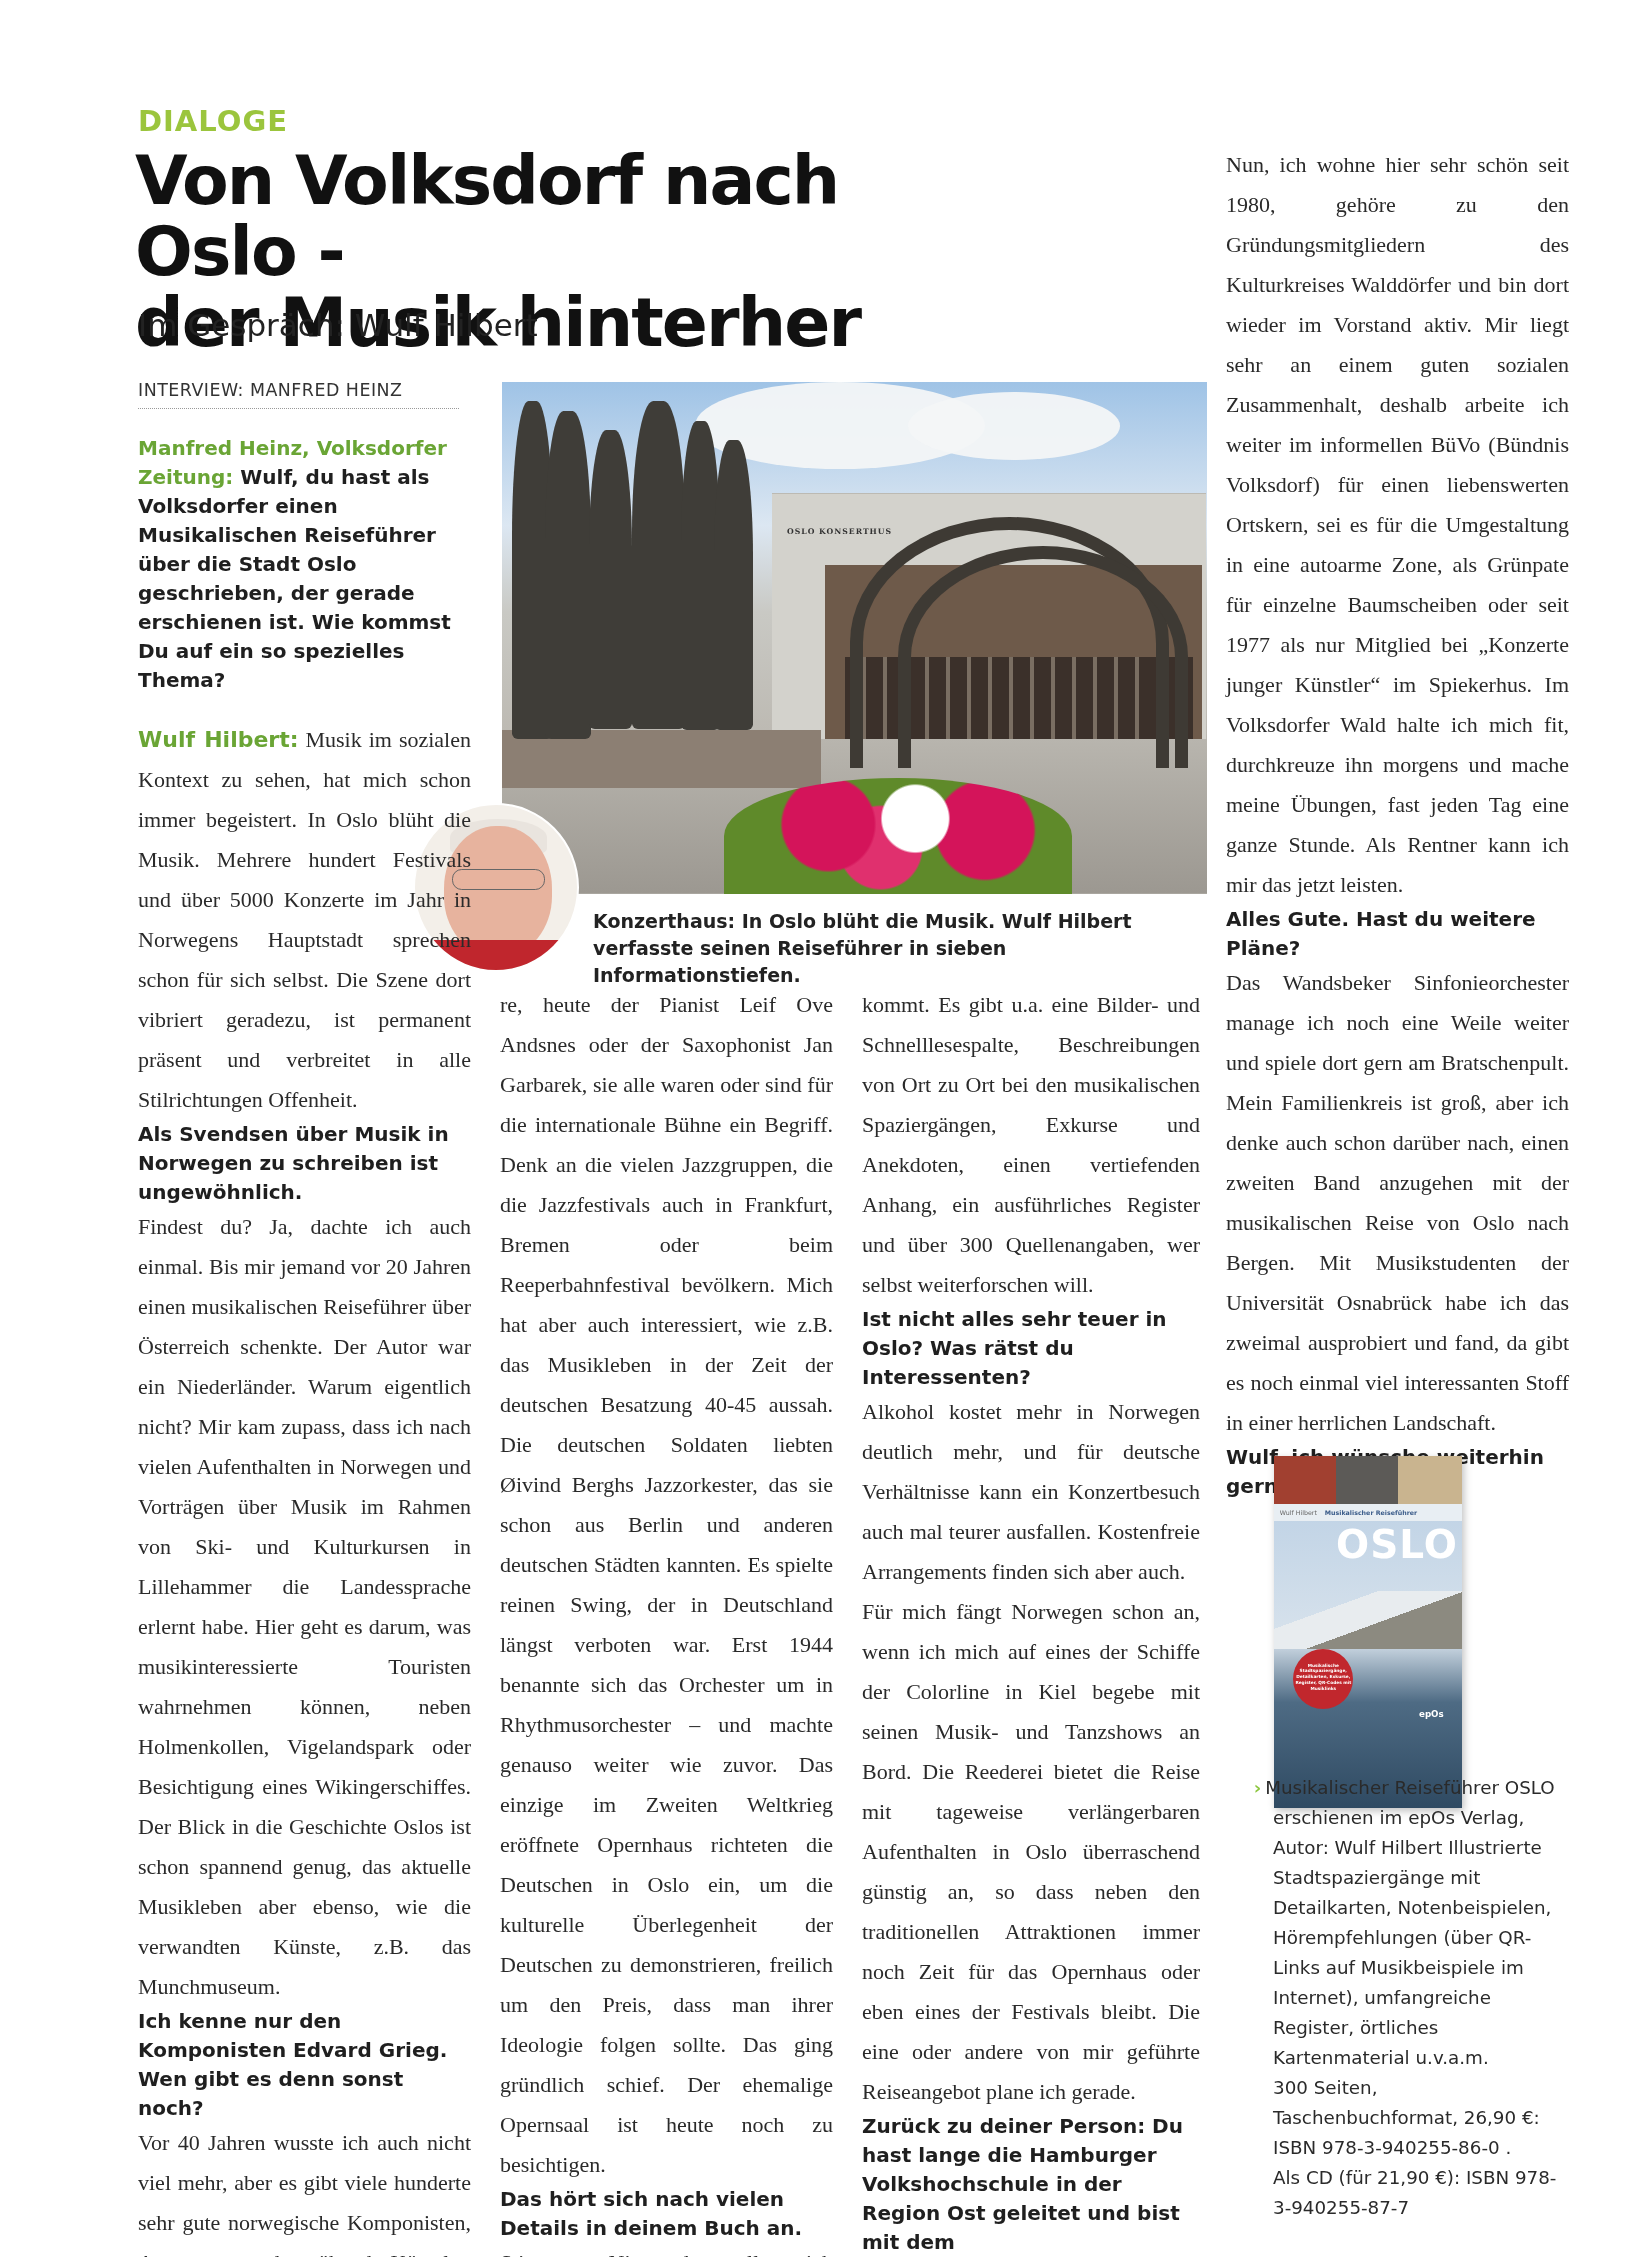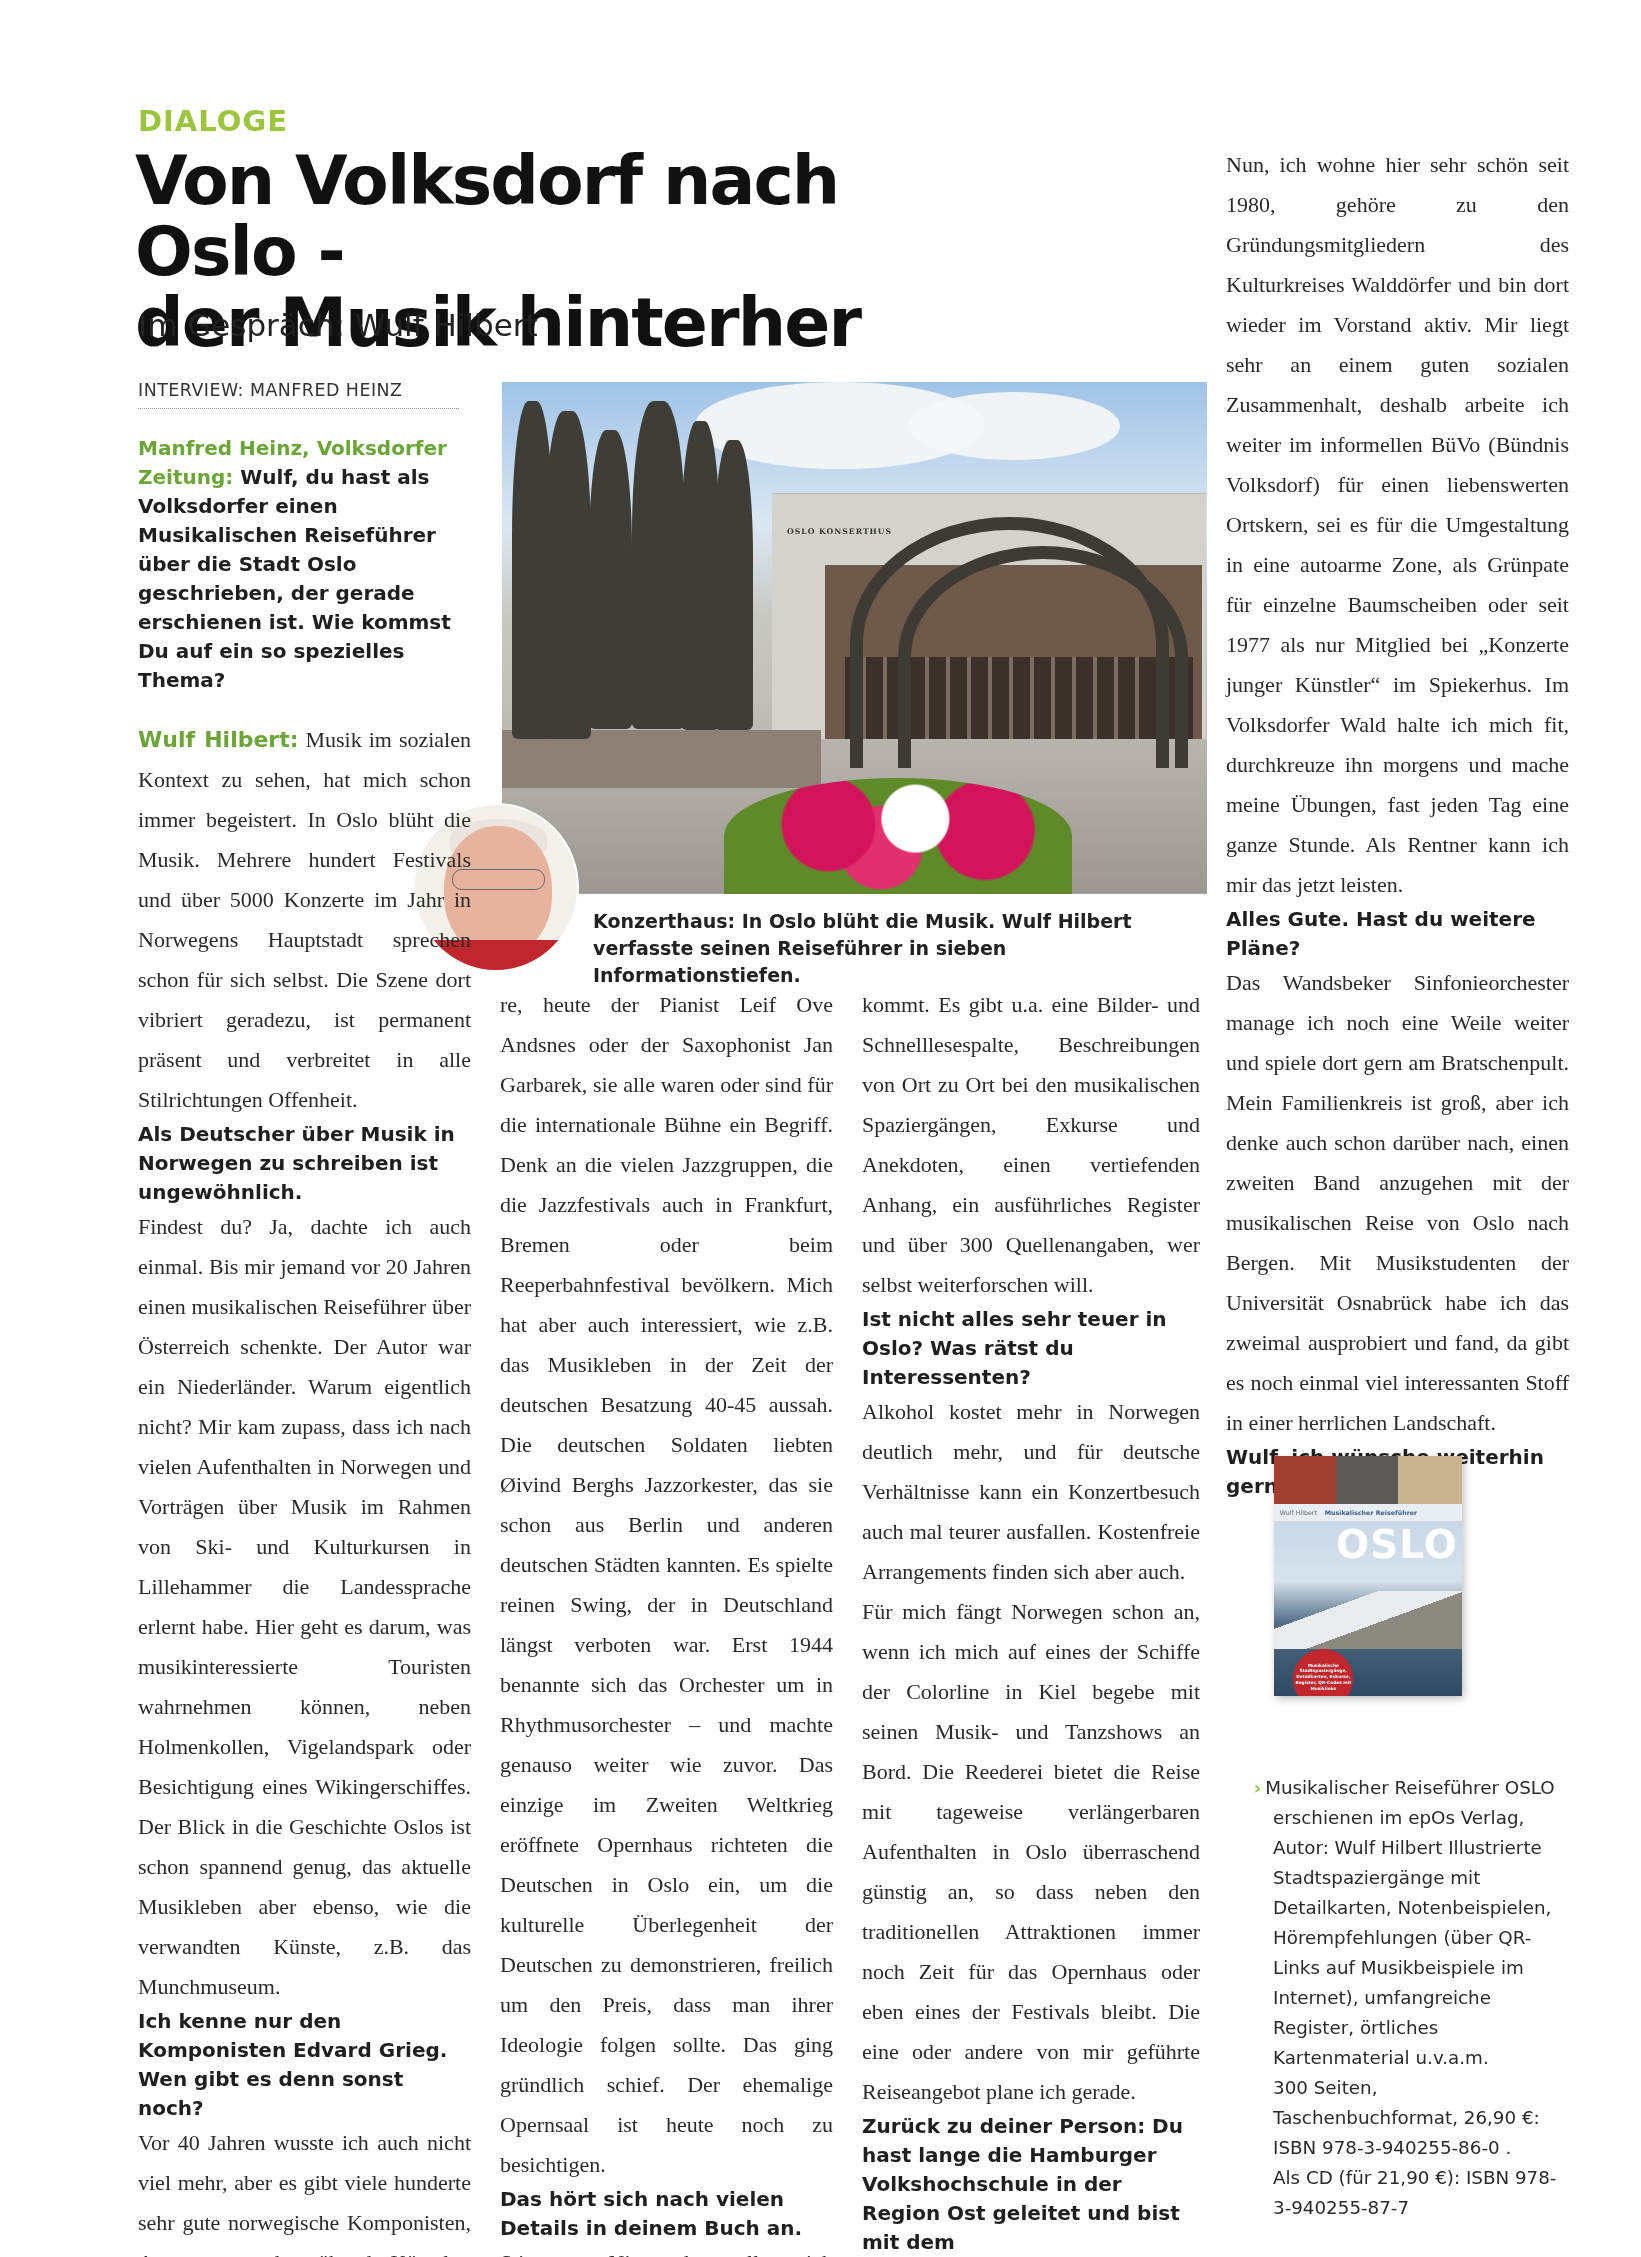--- a/index.html
+++ b/index.html
@@ -36,21 +36,21 @@
   .photo .flowers { position: absolute; left: 222px; top: 396px; width: 348px; height: 116px; border-radius: 50% 50% 0 0; background: radial-gradient(circle at 30% 40%, #d4145a 0 18%, transparent 19%), radial-gradient(circle at 55% 35%, #fff 0 16%, transparent 17%), radial-gradient(circle at 75% 45%, #d4145a 0 18%, transparent 19%), radial-gradient(circle at 45% 60%, #e0306e 0 20%, transparent 21%), #5f8a2a; }
 
   .portrait { position: absolute; left: 413px; top: 803px; width: 166px; height: 169px; border-radius: 50%; overflow: hidden; background: #f3efe9; border: 2.9px solid #fff; }
   .portrait .face { position: absolute; left: 29px; top: 21px; width: 108px; height: 130px; background: #e7b39e; border-radius: 48% 48% 46% 46%; }
   .portrait .hair { position: absolute; left: 35px; top: 13.5px; width: 97px; height: 37px; background: #e9e4de; border-radius: 50% 50% 20% 20%; }
   .portrait .glasses { position: absolute; left: 37px; top: 64px; width: 93px; height: 21px; border: 1.9px solid #666; border-radius: 9.7px; }
   .portrait .jacket { position: absolute; left: 0; top: 135px; width: 166px; height: 39px; background: #c0262d; }
 
   .caption { position: absolute; left: 593px; top: 908px; width: 618px; font-family: "DejaVu Sans", sans-serif; font-weight: bold; font-size: 19px; line-height: 27px; color: #222; }
 
-  .book { position: absolute; left: 1274px; top: 1456px; width: 188px; height: 240px; background: linear-gradient(180deg, #b7cde3 0%, #d7e2ec 52%, #4e6b84 70%, #2f4a62 100%); box-shadow: 1.9px 2.9px 7.7px rgba(0,0,0,.25); overflow: hidden; }
+  .book { position: absolute; left: 1274px; top: 1456px; width: 188px; height: 352px; background: linear-gradient(180deg, #b7cde3 0%, #d7e2ec 52%, #4e6b84 70%, #2f4a62 100%); box-shadow: 1.9px 2.9px 7.7px rgba(0,0,0,.25); overflow: hidden; }
   .book .top { position: absolute; left: 0; top: 0; width: 188px; height: 48px; background: linear-gradient(90deg, #a14030 0 33%, #5c5a57 33% 66%, #c9b48f 66%); }
   .book .bar { position: absolute; left: 0; top: 48px; width: 188px; height: 17.4px; background: #e8eef3; font-family: "DejaVu Sans", sans-serif; font-size: 6.3px; line-height: 17.4px; padding-left: 5.8px; }
   .book .bar .ba { color: #666; margin-right: 5.8px; }
   .book .bar .bt { color: #3b5c8a; font-weight: bold; }
   .book .title { position: absolute; left: 62px; top: 66px; font-family: "DejaVu Sans", sans-serif; font-weight: bold; font-size: 39px; color: #fff; letter-spacing: 1px; }
   .book .opera { position: absolute; left: 0; top: 135px; width: 188px; height: 58px; background: linear-gradient(160deg, transparent 0 30%, #e8ecef 30% 55%, #8c8a80 55%); }
   .book .badge { position: absolute; left: 19.3px; top: 193px; width: 60px; height: 60px; border-radius: 50%; background: #c1272d; color: #fff; font-family: "DejaVu Sans", sans-serif; font-size: 4.3px; font-weight: bold; text-align: center; padding-top: 13.5px; line-height: 5.8px; }
   .book .pub { position: absolute; left: 145px; top: 253px; font-family: "DejaVu Sans", sans-serif; font-size: 8.7px; font-weight: bold; color: #fff; }
 
   .info { position: absolute; left: 1273px; top: 1773px; width: 290px; font-family: "DejaVu Sans", sans-serif; font-size: 18.3px; line-height: 30px; color: #2a2a2a; }
@@ -98,21 +98,21 @@
 
 <div class="col col1">
   <p class="q" style="margin-top:0">
     <span class="speaker">Manfred Heinz, Volksdorfer Zeitung:</span>
     <span>Wulf, du hast als Volksdorfer einen Musikalischen Reiseführer über die Stadt Oslo geschrieben, der gerade erschienen ist. Wie kommst Du auf ein so spezielles Thema?</span>
   </p>
   <p class="a" style="margin-top:25px; padding-right:0;">
     <span class="speaker">Wulf Hilbert:</span>
     <span>Musik im sozialen Kontext zu sehen, hat mich schon immer begeistert. In Oslo blüht die Musik. Mehrere hundert Festivals und über 5000 Konzerte im Jahr in Norwegens Hauptstadt sprechen schon für sich selbst. Die Szene dort vibriert geradezu, ist permanent präsent und verbreitet in alle Stilrichtungen Offenheit.</span>
   </p>
-  <p class="q">Als Deutscher über Musik in Norwegen zu schreiben ist ungewöhnlich.</p>
+  <p class="q">Als Svendsen über Musik in Norwegen zu schreiben ist ungewöhnlich.</p>
   <p class="a">Findest du? Ja, dachte ich auch einmal. Bis mir jemand vor 20 Jahren einen musikalischen Reiseführer über Österreich schenkte. Der Autor war ein Niederländer. Warum eigentlich nicht? Mir kam zupass, dass ich nach vielen Aufenthalten in Norwegen und Vorträgen über Musik im Rahmen von Ski- und Kulturkursen in Lillehammer die Landessprache erlernt habe. Hier geht es darum, was musikinteressierte Touristen wahrnehmen können, neben Holmenkollen, Vigelandspark oder Besichtigung eines Wikingerschiffes. Der Blick in die Geschichte Oslos ist schon spannend genug, das aktuelle Musikleben aber ebenso, wie die verwandten Künste, z.B. das Munchmuseum.</p>
   <p class="q">Ich kenne nur den Komponisten Edvard Grieg. Wen gibt es denn sonst noch?</p>
   <p class="a">Vor 40 Jahren wusste ich auch nicht viel mehr, aber es gibt viele hunderte sehr gute norwegische Komponisten, Arrangeure und ausübende Künstler, die vielleicht nur nicht jeder gleich zuordnen kann. Johan Svendsen oder Christian Sinding, die Schlagersängerin Wencke Myh-</p>
 </div>
 
 <div class="col col2">
   <p class="a">re, heute der Pianist Leif Ove Andsnes oder der Saxophonist Jan Garbarek, sie alle waren oder sind für die internationale Bühne ein Begriff. Denk an die vielen Jazzgruppen, die die Jazzfestivals auch in Frankfurt, Bremen oder beim Reeperbahnfestival bevölkern. Mich hat aber auch interessiert, wie z.B. das Musikleben in der Zeit der deutschen Besatzung 40-45 aussah. Die deutschen Soldaten liebten Øivind Berghs Jazzorkester, das sie schon aus Berlin und anderen deutschen Städten kannten. Es spielte reinen Swing, der in Deutschland längst verboten war. Erst 1944 benannte sich das Orchester um in Rhythmusorchester – und machte genauso weiter wie zuvor. Das einzige im Zweiten Weltkrieg eröffnete Opernhaus richteten die Deutschen in Oslo ein, um die kulturelle Überlegenheit der Deutschen zu demonstrieren, freilich um den Preis, dass man ihrer Ideologie folgen sollte. Das ging gründlich schief. Der ehemalige Opernsaal ist heute noch zu besichtigen.</p>
   <p class="q">Das hört sich nach vielen Details in deinem Buch an.</p>
   <p class="a">Stimmt. Niemand soll sich überfordert fühlen, deshalb habe ich sieben Informationstiefen gewählt, so dass der erstmalig Interessierte, aber auch der Musikprofi zum Zuge</p>
 </div>

